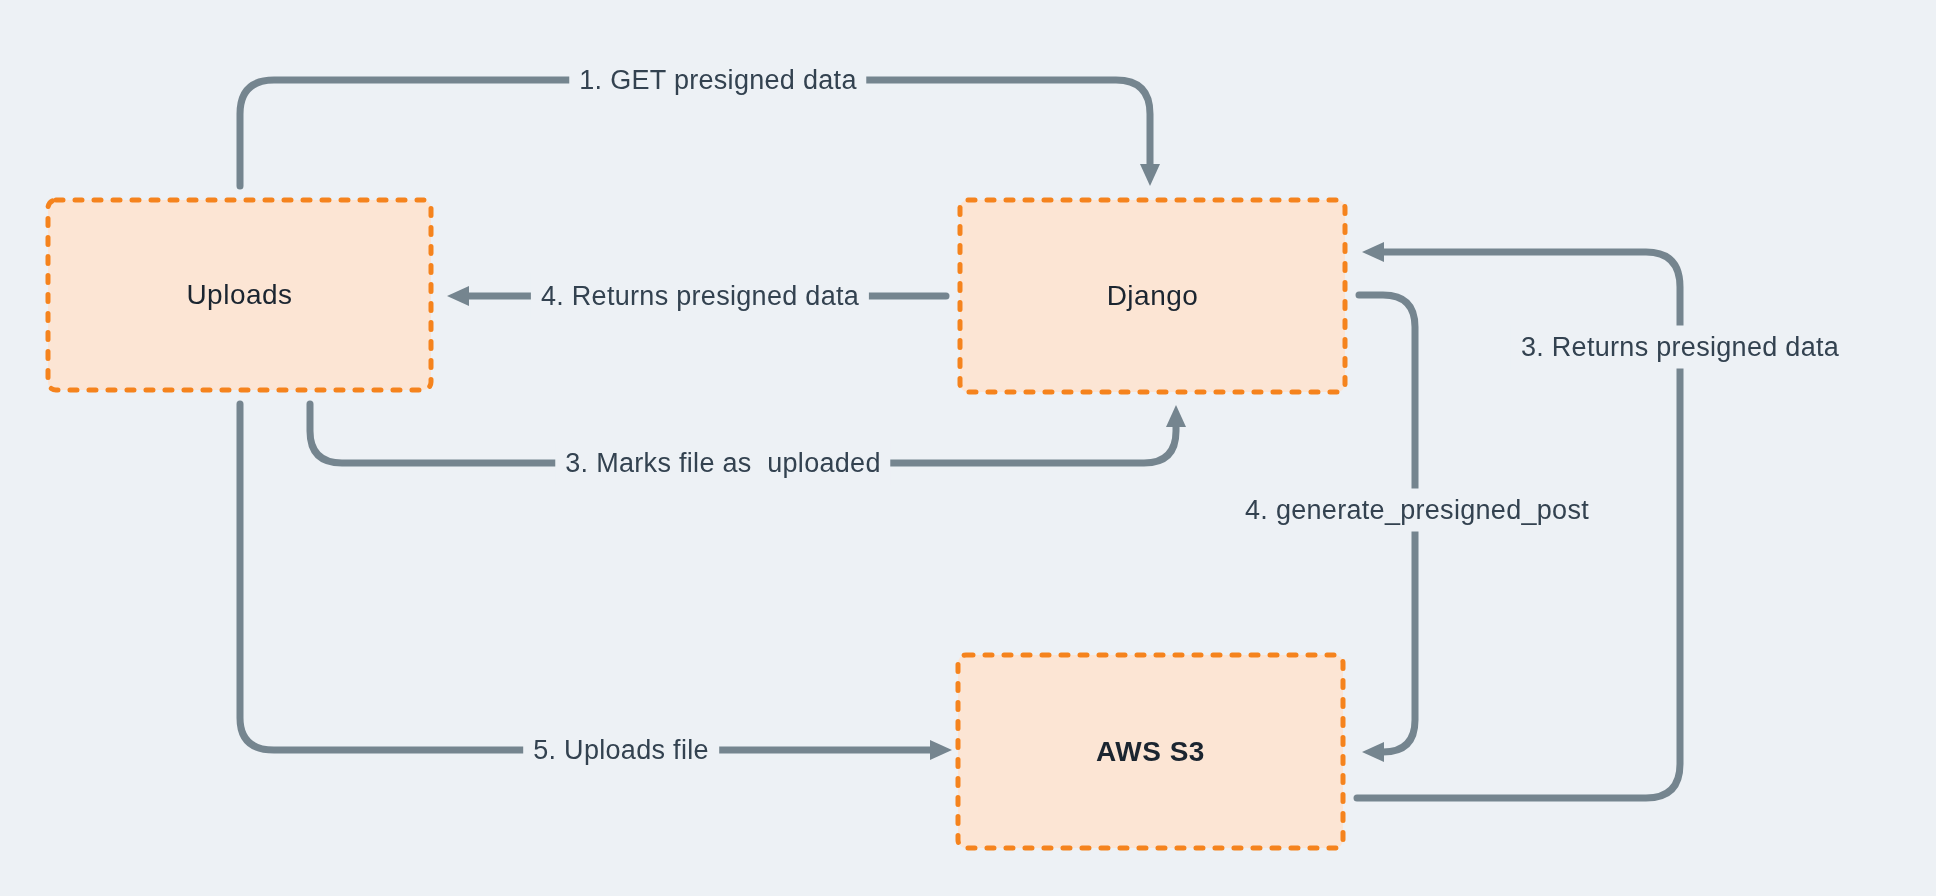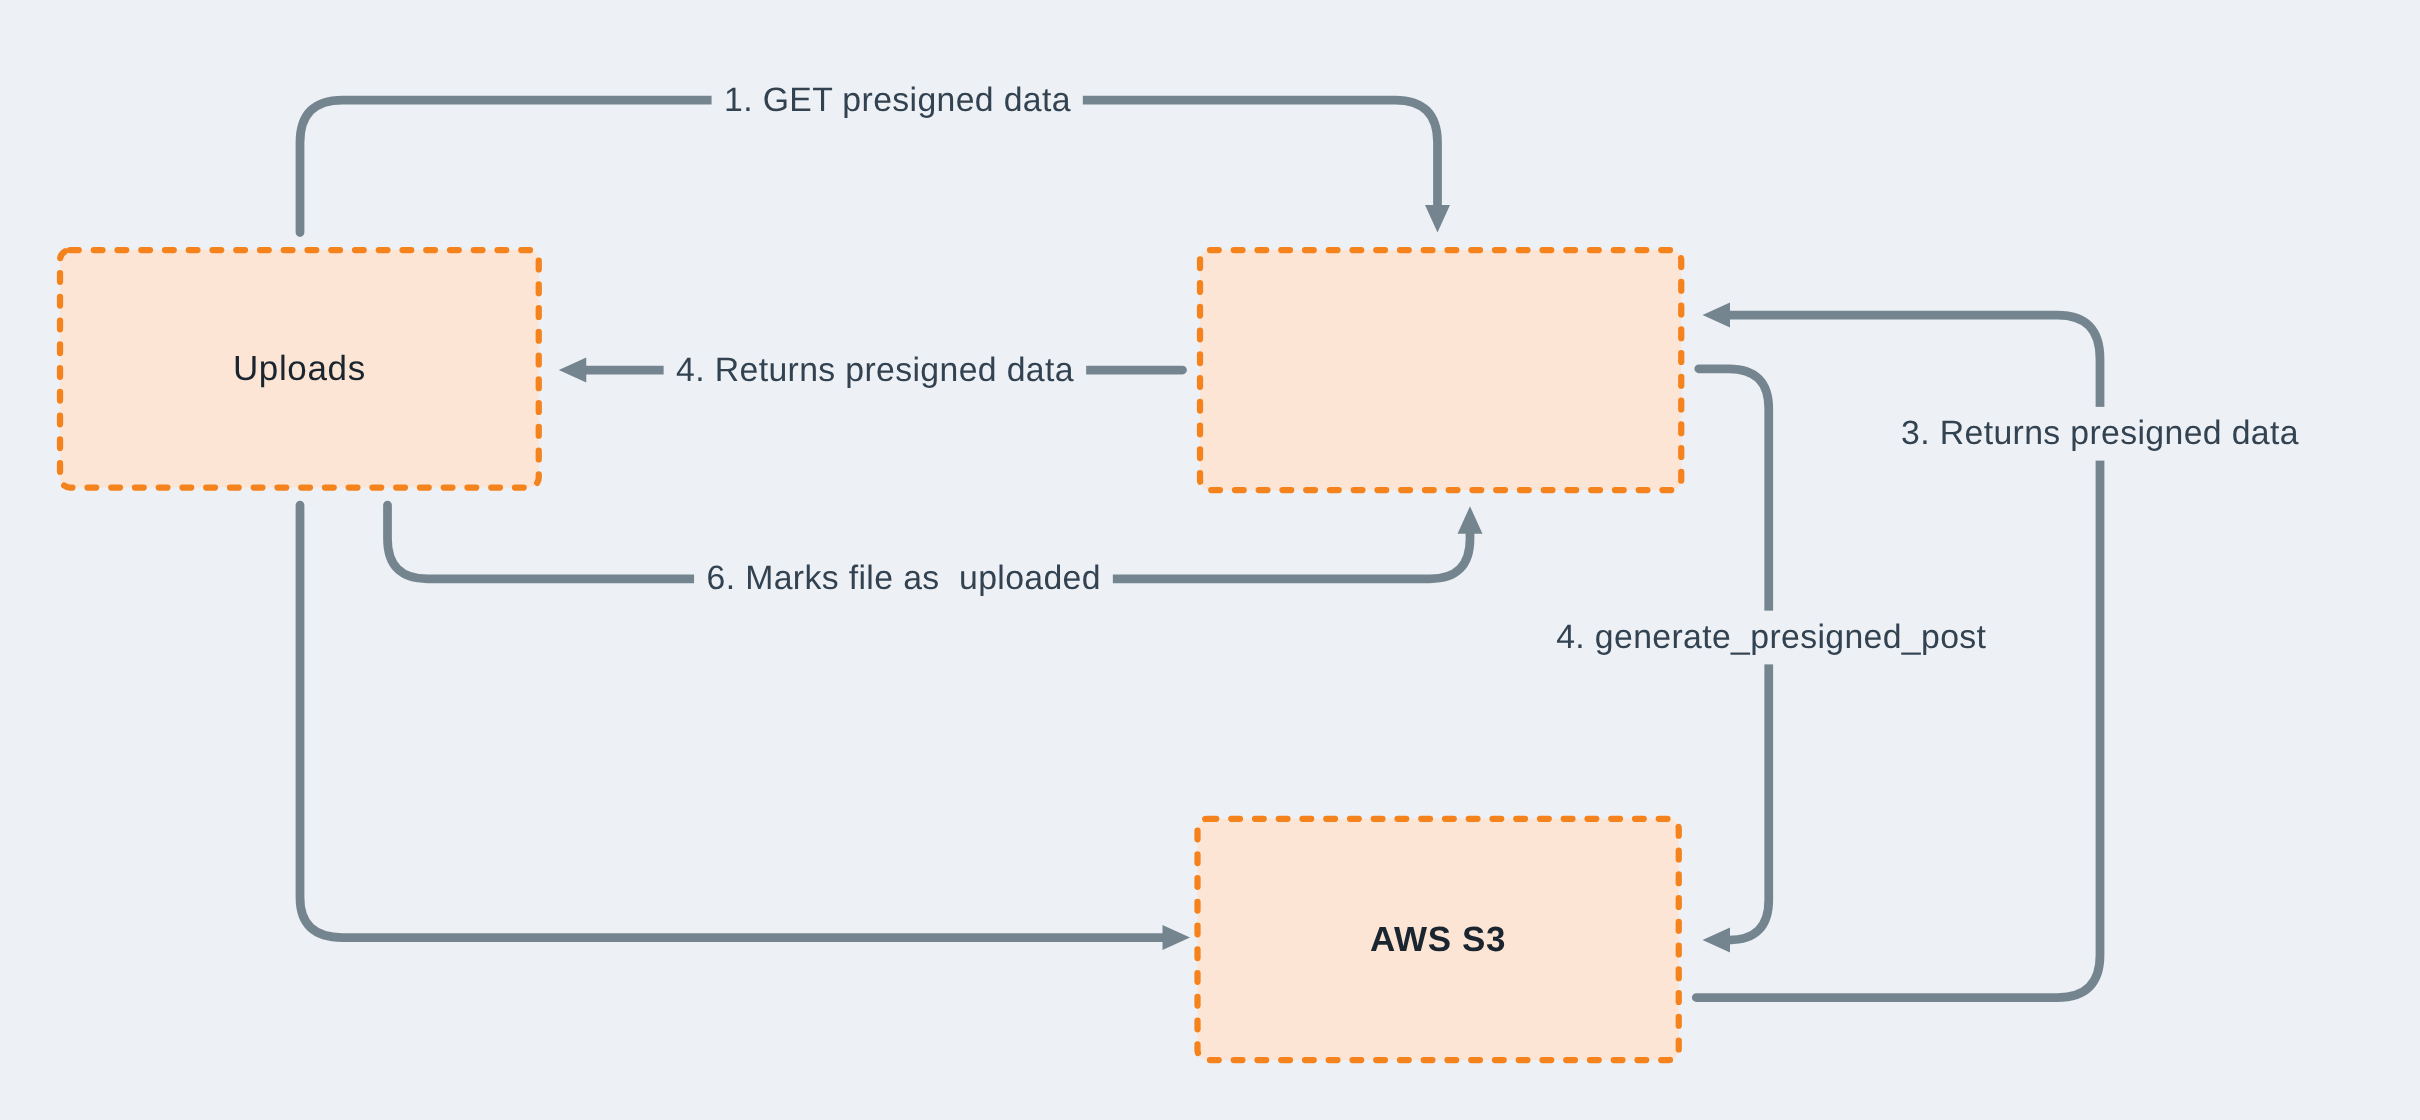--- a/index.html
+++ b/index.html
@@ -79,23 +79,27 @@
     <path class="edge" marker-end="url(#arrowhead)" d="M 1359 295 L 1383 295 Q 1415 295 1415 327 L 1415 720 Q 1415 752 1383 752 L 1382 752"></path>
     <path class="edge" marker-end="url(#arrowhead)" d="M 1357 798 L 1646 798 Q 1680 798 1680 764 L 1680 287 Q 1680 252 1646 252 L 1382 252"></path>
     <path class="edge" marker-end="url(#arrowhead)" d="M 946 296 L 467 296"></path>
     <path class="edge" marker-end="url(#arrowhead)" d="M 240 404 L 240 718 Q 240 750 274 750 L 932 750"></path>
     <path class="edge" marker-end="url(#arrowhead)" d="M 310 404 L 310 431 Q 310 463 342 463 L 1144 463 Q 1176 463 1176 431 L 1176 425"></path>
   </svg>
 
   <div class="node-label" style="left:48px; top:200px; width:383px; height:190px;">
     <span>Uploads</span>
   </div>
+  <div class="node-label" style="left:960px; top:200px; width:385px; height:192px;">
+    <span>Django</span>
+  </div>
   <div class="node-label" style="left:958px; top:655px; width:385px; height:193px;font-weight:bold;">
     <span>AWS S3</span>
   </div>
 
   <div class="edge-label" style="left:718px; top:80px;">1. GET presigned data</div>
   <div class="edge-label" style="left:1417px; top:510px;">4. generate_presigned_post</div>
   <div class="edge-label" style="left:1680px; top:347px;text-align:right;">3. Returns presigned data</div>
   <div class="edge-label" style="left:700px; top:296px;text-align:center;">4. Returns presigned data</div>
-  <div class="edge-label" style="left:723px; top:463px;">6. Marks file as  uploaded</div>
+  <div class="edge-label" style="left:621px; top:750px;">5. Uploads file</div>
+  <div class="edge-label" style="left:723px; top:463px;">3. Marks file as  uploaded</div>
 
 </div>
 
 </body></html>

